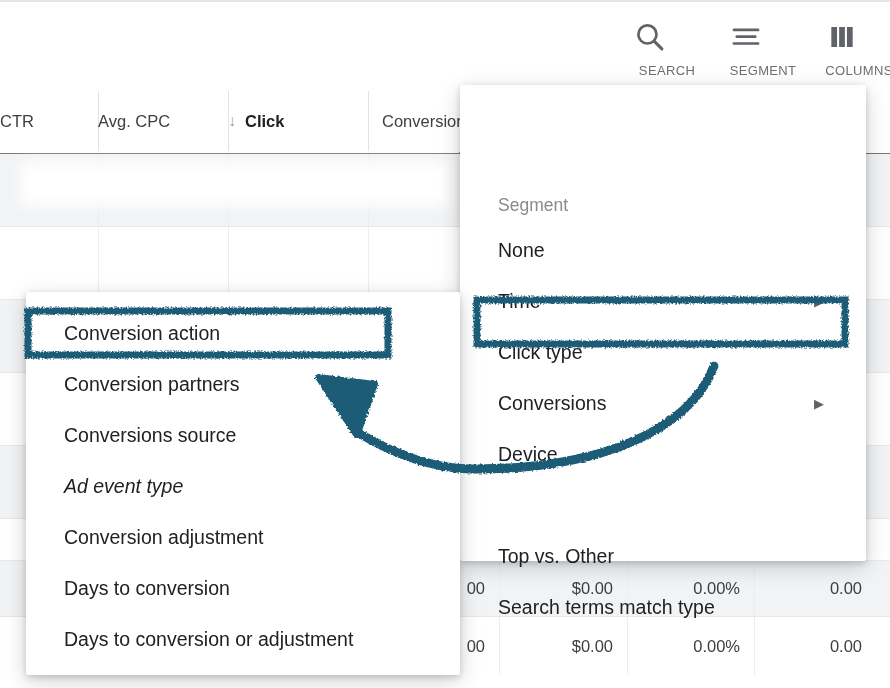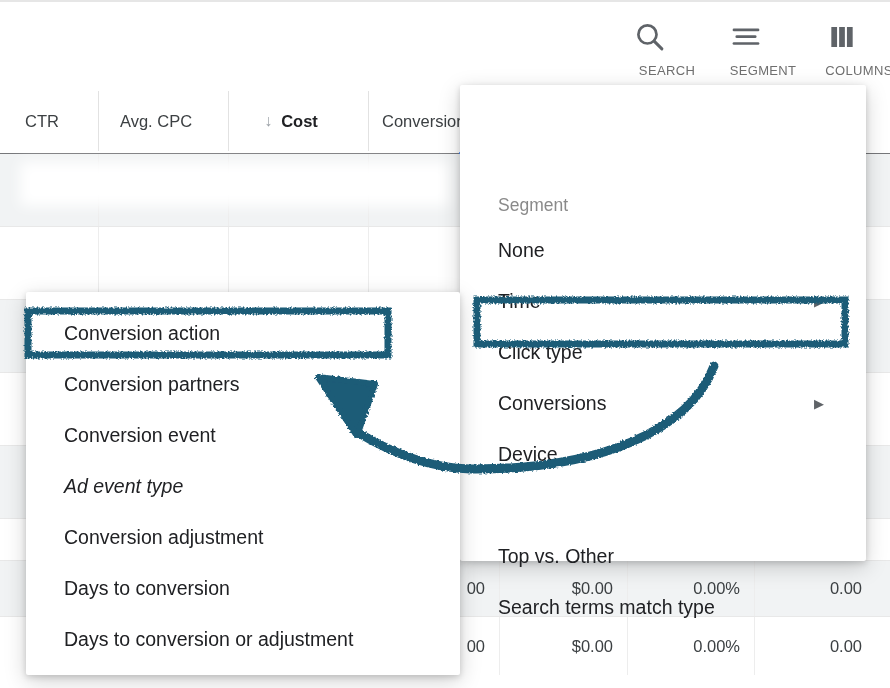--- a/index.html
+++ b/index.html
@@ -19,21 +19,21 @@
   
   .toolbar{position:absolute;right:0;top:2px;height:86px;display:flex;align-items:flex-start;}
   .tool{width:96px;display:flex;flex-direction:column;align-items:center;padding-top:16px;cursor:pointer;}
   .tool .glyph{height:38px;display:flex;align-items:center;justify-content:center;}
   .tool .tlabel{font-size:13px;letter-spacing:.35px;color:#6f6f6f;margin-top:7px;margin-left:34px;}
 
   
   .table-area{position:absolute;left:0;top:88px;width:890px;height:600px;background:#fff;}
   .hdr-row{position:absolute;left:0;top:0;width:890px;height:66px;background:#fff;}
   .hdr-row .colsep{position:absolute;top:3px;width:1px;height:60px;background:#e2e2e2;}
-  .hdr-cell{position:absolute;top:0;height:66px;display:flex;align-items:center;justify-content:center;
+  .hdr-cell{position:absolute;top:0;height:66px;display:flex;align-items:center;justify-content:flex-start;
             font-size:16.5px;color:#3c4043;padding-right:14px;box-sizing:border-box;white-space:nowrap;overflow:hidden;}
   .hdr-cell.sorted{color:#202124;font-weight:bold;}
   .sort-arrow{font-size:16px;color:#9aa0a6;margin-right:9px;font-weight:normal;}
   .hdr-underline{position:absolute;left:0;top:65px;width:890px;height:2px;background:#76777a;}
 
   .grid-line-v{position:absolute;background:#ededed;width:1px;}
   .grid-line-h{position:absolute;background:#e8e8e8;height:1px;left:0;width:890px;}
 
   .row{position:absolute;left:0;width:890px;box-sizing:border-box;}
   .row.shaded{background:#f1f3f4;}
@@ -111,21 +111,21 @@
       <div class="hdr-cell" style="left:0px;width:98px;">
         <span>CTR</span>
       </div>
 
       <div class="hdr-cell" style="left:98px;width:130px;">
         <span>Avg. CPC</span>
       </div>
 
       <div class="hdr-cell sorted" style="left:228px;width:140px;">
         <span class="sort-arrow">↓</span>
-        <span>Cost</span>
+        <span>Click</span>
       </div>
 
       <div class="hdr-cell" style="left:368px;width:131px;justify-content:flex-start;padding-left:14px;padding-right:0;">
         <span>Conversions</span>
       </div>
 
       <div class="hdr-underline"></div>
     </div>
 
     <div class="col-resize-bar" style="left:459px;top:64px;height:52px;"></div>
@@ -253,21 +253,21 @@
 
     <div class="menu-item" style="top:16px;height:51px;width:434px;">
       <span>Conversion action</span>
     </div>
 
     <div class="menu-item" style="top:67px;height:51px;width:434px;">
       <span>Conversion partners</span>
     </div>
 
     <div class="menu-item" style="top:118px;height:51px;width:434px;">
-      <span>Conversion event</span>
+      <span>Conversions source</span>
     </div>
 
     <div class="menu-item" style="top:169px;height:51px;width:434px;font-style:italic;">
       <span>Ad event type</span>
     </div>
 
     <div class="menu-item" style="top:220px;height:51px;width:434px;">
       <span>Conversion adjustment</span>
     </div>
 

